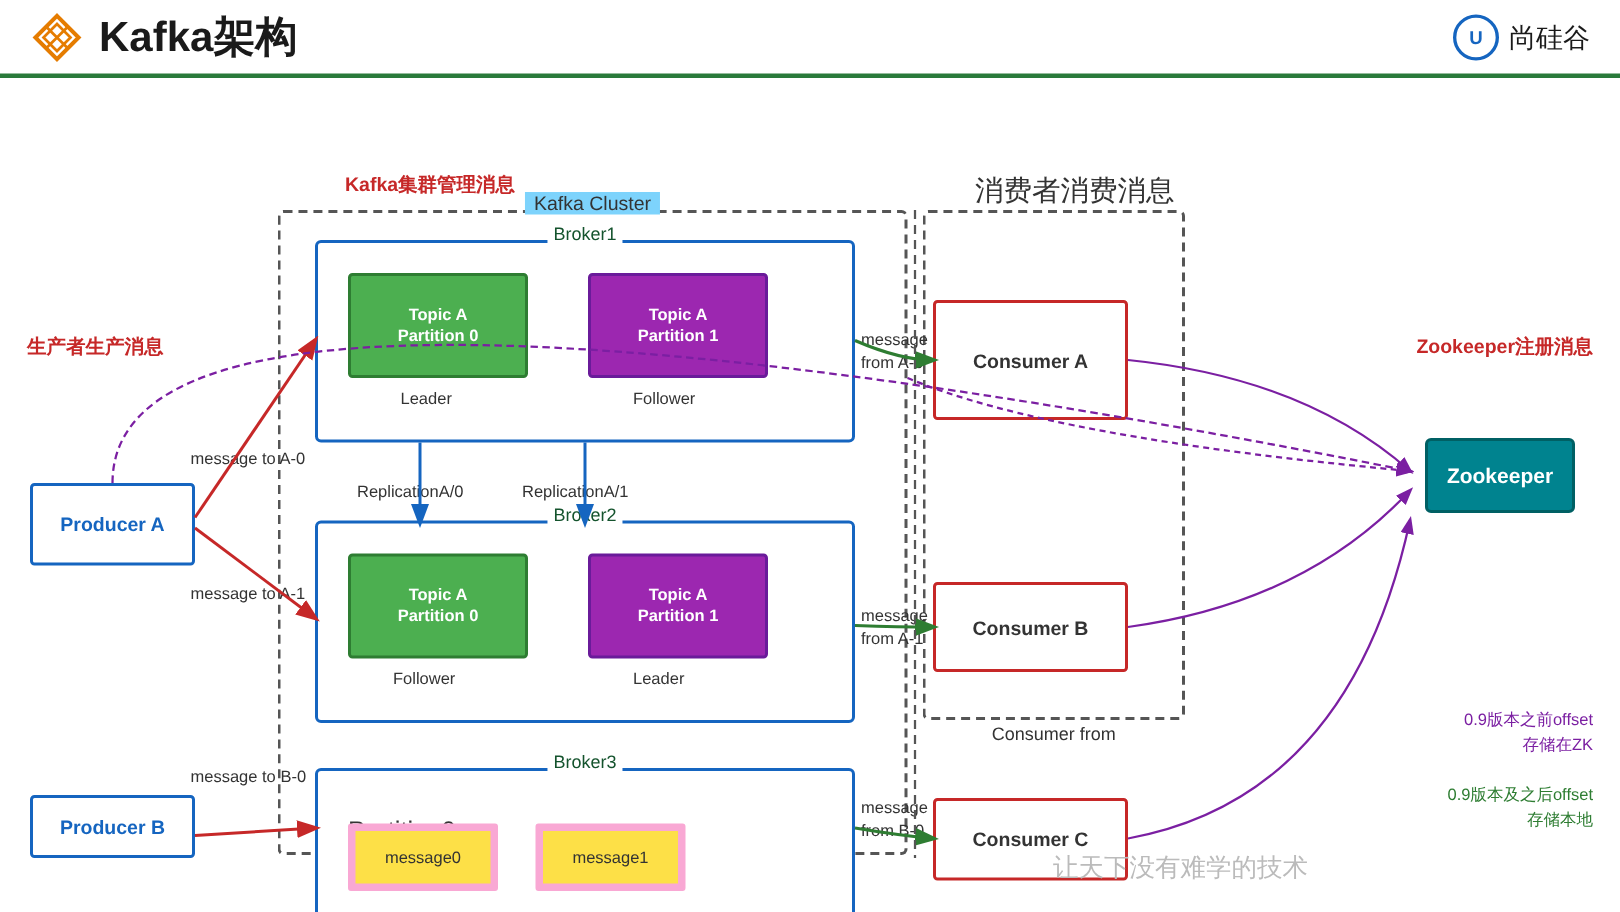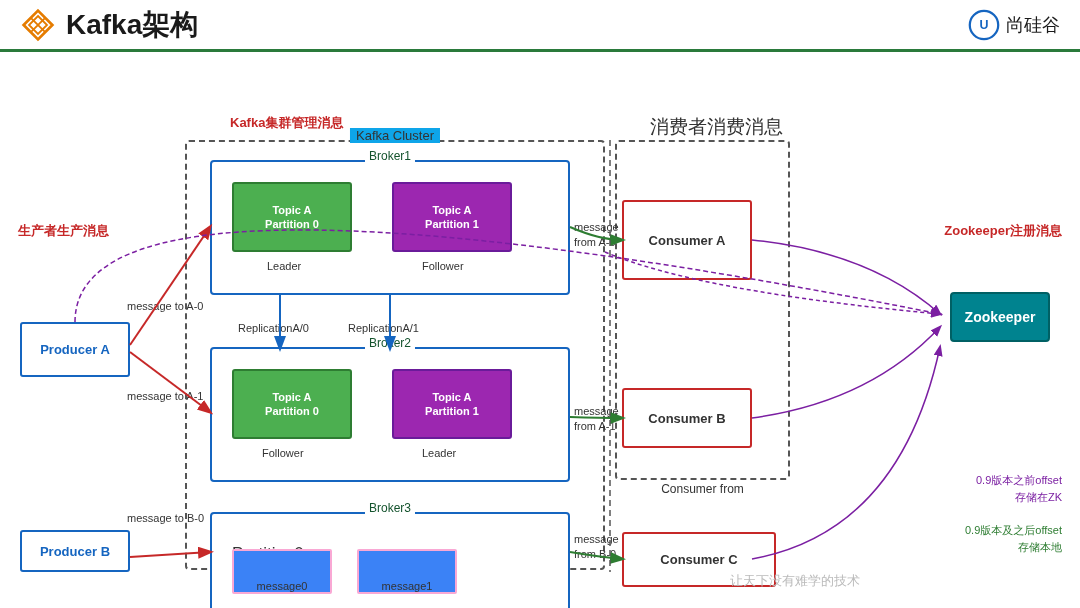--- a/index.html
+++ b/index.html
@@ -72,21 +72,21 @@
       width: 420px;
       height: 430px;
       border: 2px dashed #555;
       border-radius: 4px;
     }
     #kafka-cluster-label {
       position: absolute;
       top: -14px;
       left: 50%;
       transform: translateX(-50%);
-      background: #0ea5e9;
+      background: #7dd3fc;
       padding: 0 6px;
       font-size: 13px;
       color: #333;
     }
 
     
     #consumer-group-box {
       position: absolute;
       left: 615px;
       top: 88px;
@@ -195,25 +195,25 @@
       align-items: center;
       justify-content: center;
       color: #fff;
       font-size: 14px;
       font-weight: bold;
     }
 
     
     .message-box {
       position: absolute;
-      border: 2px solid #f9a8d4;
+      border: 5px solid #f9a8d4;
       border-radius: 2px;
-      background: #3b82f6;
-      display: flex;
-      align-items: flex-end;
+      background: #fde047;
+      display: flex;
+      align-items: center;
       justify-content: center;
       font-size: 11px;
       color: #333;
     }
 
     
     .partition-label-small {
       position: absolute;
       font-size: 17px;
       color: #333;
@@ -236,22 +236,22 @@
       font-size: 11px;
       color: #333;
     }
     .red-label { color: #c62828; font-weight: bold; font-size: 13px; }
     .purple-label { color: #7b1fa2; font-size: 11px; }
     .green-note { color: #2e7d32; font-size: 11px; }
 
     #watermark {
       position: absolute;
       bottom: 18px;
-      right: 220px;
-      font-size: 13px;
+      right: 208px;
+      font-size: 17px;
       color: #bbb;
     }
   </style>
 </head>
 <body>
 
 <div id="header">
   <div id="header-left">
 
     <svg id="header-logo-icon" viewBox="0 0 40 40">
@@ -333,21 +333,21 @@
   </div>
 
   <div class="actor-box consumer-box" style="left:622px; top:336px; width:130px; height:60px;">
     <span>Consumer B</span>
   </div>
 
   <div class="actor-box consumer-box" style="left:622px; top:148px; width:130px; height:80px;">
     <span>Consumer A</span>
   </div>
 
-  <div class="actor-box consumer-box" style="left:622px; top:480px; width:154px; height:55px;">
+  <div class="actor-box consumer-box" style="left:622px; top:480px; width:130px; height:55px;">
     <span>Consumer C</span>
   </div>
 
   <div id="zookeeper-box">
     <span>Zookeeper</span>
   </div>
 
   <div class="float-label" style="left:127px; top:248px;">message to A-0</div>
   <div class="float-label" style="left:127px; top:338px;">message to A-1</div>
   <div class="float-label" style="left:127px; top:460px;">message to B-0</div>

